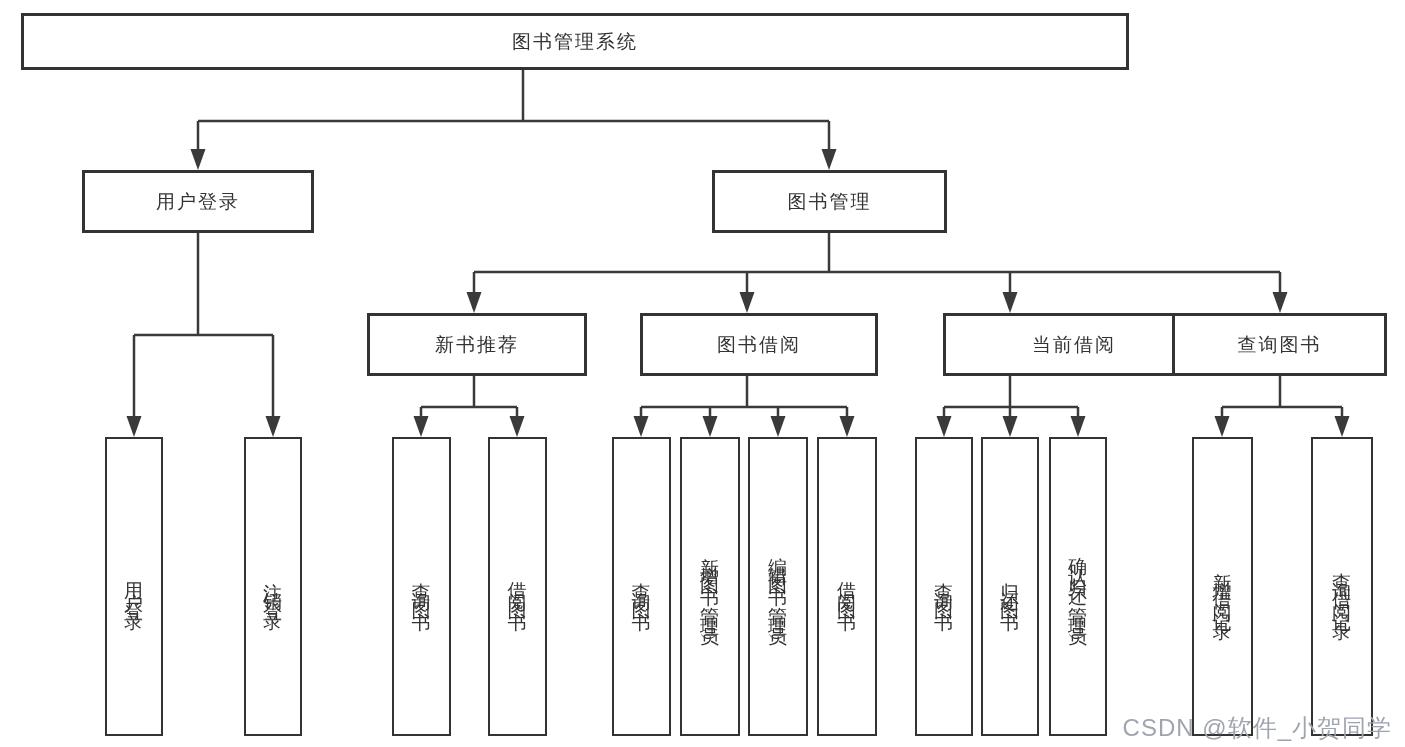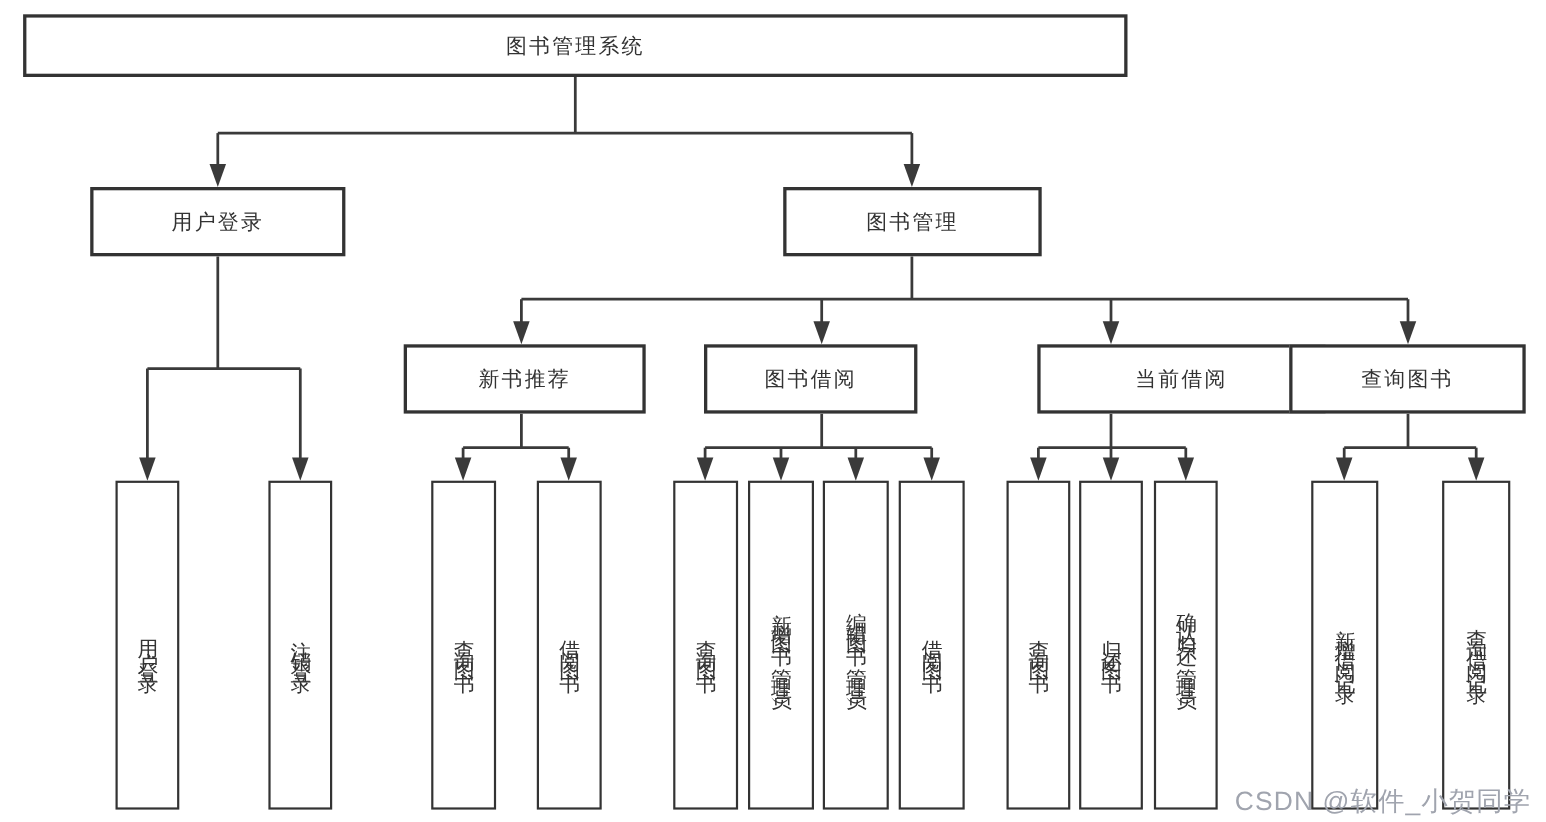--- a/index.html
+++ b/index.html
@@ -108,35 +108,35 @@
       <line x1="1010" y1="407" x2="1010" y2="421" stroke="#3a3a3a" stroke-width="2.5"></line>
       <polygon points="1002.5,416 1017.5,416 1010,437" fill="#3a3a3a"></polygon>
       <line x1="1078" y1="407" x2="1078" y2="421" stroke="#3a3a3a" stroke-width="2.5"></line>
       <polygon points="1070.5,416 1085.5,416 1078,437" fill="#3a3a3a"></polygon>
       <line x1="1222" y1="407" x2="1222" y2="421" stroke="#3a3a3a" stroke-width="2.5"></line>
       <polygon points="1214.5,416 1229.5,416 1222,437" fill="#3a3a3a"></polygon>
       <line x1="1342" y1="407" x2="1342" y2="421" stroke="#3a3a3a" stroke-width="2.5"></line>
       <polygon points="1334.5,416 1349.5,416 1342,437" fill="#3a3a3a"></polygon>
     </svg>
 
-  <div class="box" style="left:21px;top:13px;width:1004px;height:57px">
+  <div class="box" style="left:21px;top:13px;width:1108px;height:57px">
     <span class="hlabel">图书管理系统</span>
   </div>
 
   <div class="box" style="left:82px;top:170px;width:232px;height:63px">
     <span class="hlabel">用户登录</span>
   </div>
   <div class="box" style="left:712px;top:170px;width:235px;height:63px">
     <span class="hlabel">图书管理</span>
   </div>
 
   <div class="box" style="left:367px;top:313px;width:220px;height:63px">
     <span class="hlabel">新书推荐</span>
   </div>
-  <div class="box" style="left:640px;top:313px;width:194px;height:63px">
+  <div class="box" style="left:640px;top:313px;width:238px;height:63px">
     <span class="hlabel">图书借阅</span>
   </div>
   <div class="box" style="left:943px;top:313px;width:262px;height:63px">
     <span class="hlabel">当前借阅</span>
   </div>
   <div class="box" style="left:1172px;top:313px;width:215px;height:63px">
     <span class="hlabel">查询图书</span>
   </div>
 
   <div class="box leaf" style="left:105px;top:437px;width:58px;height:299px">

